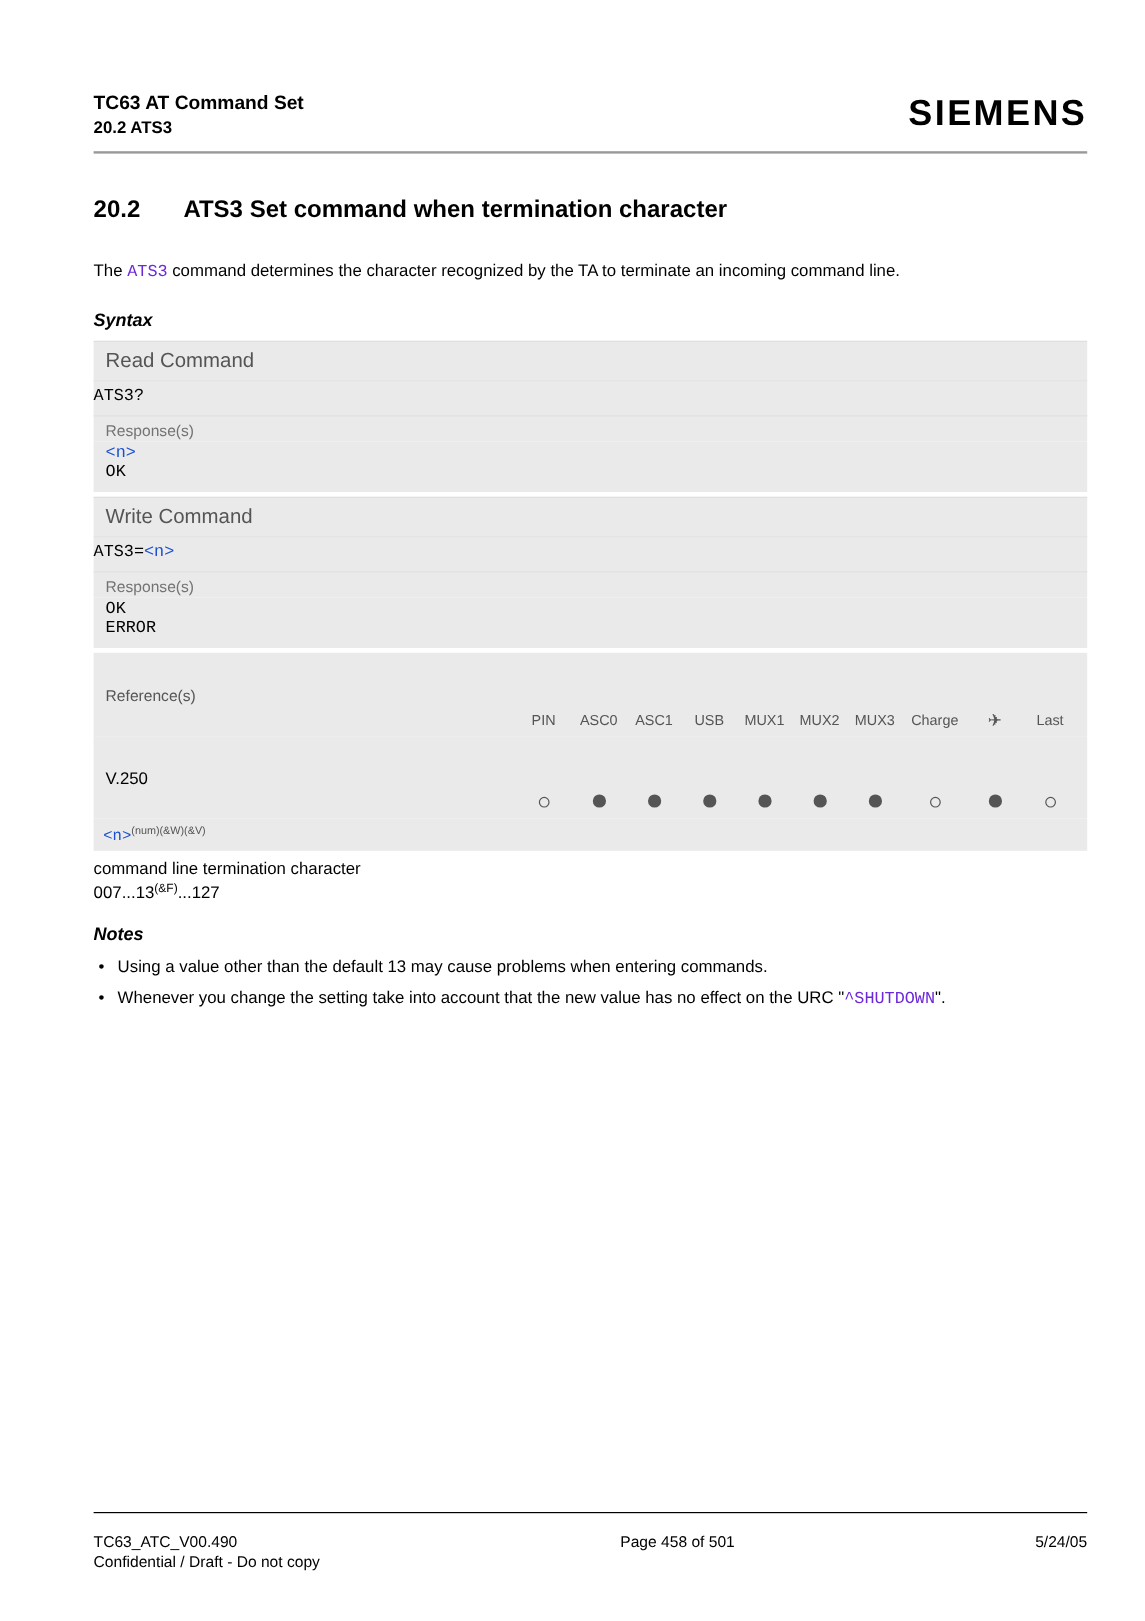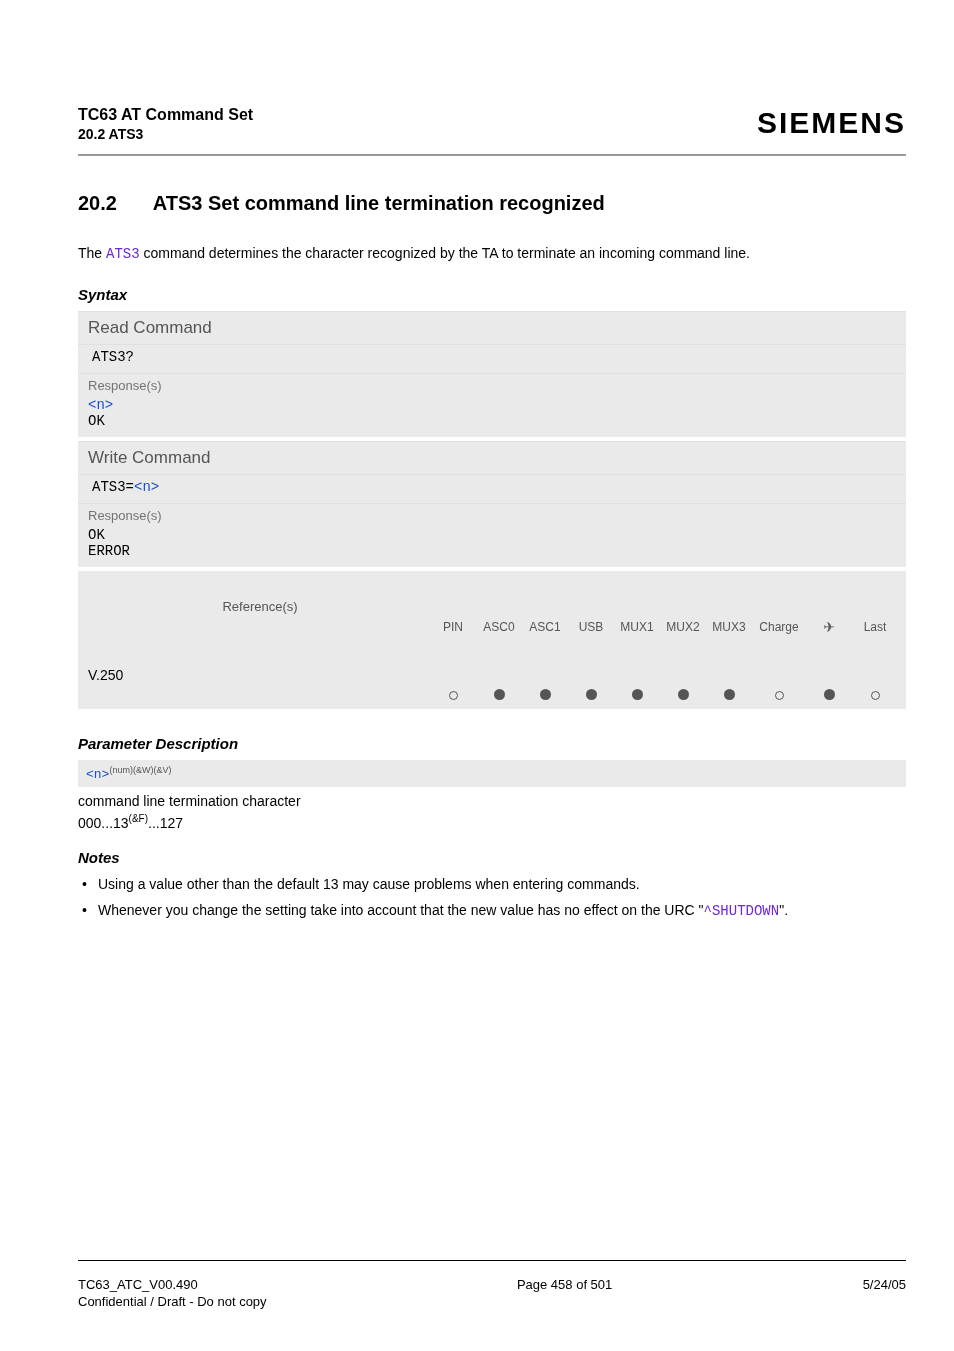--- a/index.html
+++ b/index.html
@@ -1,36 +1,36 @@
 <!DOCTYPE html>
 <html><head>
 <meta charset="utf-8">
 <style>
   * { box-sizing: border-box; margin: 0; padding: 0; }
   body { font-family: Arial, Helvetica, sans-serif; font-size: 14px; color: #000; width: 954px; margin: 0 auto; background: #fff; position: relative; min-height: 1351px; }
   .page { padding: 78px 48px 0 78px; }
-  .header-row { display: flex; justify-content: space-between; align-items: flex-start; margin-bottom: 12px; margin-top: 28px; }
+  .header-row { display: flex; justify-content: space-between; align-items: flex-start; margin-bottom: 12px; }
   .header-left { font-weight: bold; }
   .header-title { font-size: 16px; font-weight: bold; }
   .header-sub { font-size: 14px; font-weight: bold; margin-top: 2px; }
   .brand { font-size: 30px; font-weight: 900; letter-spacing: 2px; font-family: Arial, sans-serif; }
   .hr { border: none; border-top: 2px solid #999; margin-bottom: 36px; }
   .section-title { font-size: 20px; font-weight: bold; margin-bottom: 28px; }
   .section-num { display: inline-block; min-width: 70px; }
   .intro { margin-bottom: 22px; line-height: 1.45; }
   .mono-link { font-family: "Courier New", monospace; color: #6d28d9; }
   .sub-heading { font-style: italic; font-weight: bold; font-size: 15px; margin: 14px 0 8px; }
   .syntax-block { background: #eaeaea; border-top: 1px solid #e0e0e0; border-bottom: 1px solid #e0e0e0; padding: 6px 10px 6px 10px; font-size: 17px; color: #555; }
-  .syntax-code { background: #eaeaea; padding: 4px 10px 8px 14px; font-family: "Courier New", monospace; font-size: 14px; color: #000; }
+  .syntax-code { background: #eaeaea; padding: 4px 10px 8px 0; font-family: "Courier New", monospace; font-size: 14px; color: #000; }
   .syntax-resp-label { background: #eaeaea; padding: 4px 10px 2px 10px; font-size: 13px; color: #737373; border-top: 1px solid #e0e0e0; }
   .syntax-resp { background: #eaeaea; padding: 2px 10px 8px 10px; font-family: "Courier New", monospace; font-size: 14px; color: #000; }
   .gap { height: 4px; }
   .param-link { color: #1a4fcf; font-family: "Courier New", monospace; }
   .ref-row { background: #eaeaea; display: flex; align-items: center; padding: 6px 10px; font-size: 13px; color: #555; margin-top: 4px; }
-  .ref-left { flex: 1; text-align: center; }
+  .ref-left { flex: 1; }
   .cap-grid { display: flex; gap: 4px; align-items: center; margin-top: 42px; }
   .cap-cell { width: 42px; text-align: center; font-size: 12px; color: #555; white-space: nowrap; }
   .cap-cell.wide { width: 50px; }
   .ref-row2 { background: #eaeaea; display: flex; align-items: center; padding: 6px 10px; font-size: 14px; }
   .ref-left2 { flex: 1; color: #000000; }
   .dot-filled { display: inline-block; width: 11px; height: 11px; background: #555; border-radius: 50%; }
   .dot-empty { display: inline-block; width: 9px; height: 9px; border: 1px solid #555; border-radius: 50%; }
   .airplane { font-size: 14px; color: #555; display: inline-block; transform: rotate(0deg); }
   .param-box { background: #eaeaea; padding: 5px 8px; font-size: 12px; }
   .param-n { font-family: "Courier New", monospace; color: #1a4fcf; font-size: 13px; }
@@ -56,21 +56,21 @@
     <div class="header-left">
       <div class="header-title">TC63 AT Command Set</div>
       <div class="header-sub">20.2 ATS3</div>
     </div>
     <div class="brand">SIEMENS</div>
   </div>
   <hr class="hr">
 
   <h2 class="section-title">
     <span class="section-num">20.2</span>
-    <span>ATS3   Set command line termination recognized</span>
+    <span>ATS3   Set command when termination character</span>
   </h2>
 
   <p class="intro">
     <span>The </span><span class="mono-link">ATS3</span><span> command determines the character recognized by the TA to terminate an incoming command line.</span>
   </p>
 
   <div class="sub-heading">Syntax</div>
 
   <div class="syntax-block">Read Command</div>
   <div class="syntax-code">ATS3?</div>
@@ -116,28 +116,27 @@
       <div class="cap-cell"><span class="dot-filled"></span></div>
       <div class="cap-cell"><span class="dot-filled"></span></div>
       <div class="cap-cell"><span class="dot-filled"></span></div>
       <div class="cap-cell"><span class="dot-filled"></span></div>
       <div class="cap-cell wide"><span class="dot-empty"></span></div>
       <div class="cap-cell"><span class="dot-filled"></span></div>
       <div class="cap-cell"><span class="dot-empty"></span></div>
     </div>
   </div>
 
-  <div class="sub-heading" style="margin-top:26px">Parameter Description</div>
 
   <div class="param-box">
     <span class="param-n">&lt;n&gt;</span><span class="param-sup">(num)(&amp;W)(&amp;V)</span>
   </div>
   <div class="param-desc">command line termination character</div>
   <div class="param-range">
-    <span>000...13</span><span class="sup2">(&amp;F)</span><span>...127</span>
+    <span>007...13</span><span class="sup2">(&amp;F)</span><span>...127</span>
   </div>
 
   <div class="sub-heading" style="margin-top:18px">Notes</div>
   <div class="notes-list">
     <div class="note-item">
       <div class="bullet">•</div>
       <div class="note-text">Using a value other than the default 13 may cause problems when entering commands.</div>
     </div>
     <div class="note-item">
       <div class="bullet">•</div>

